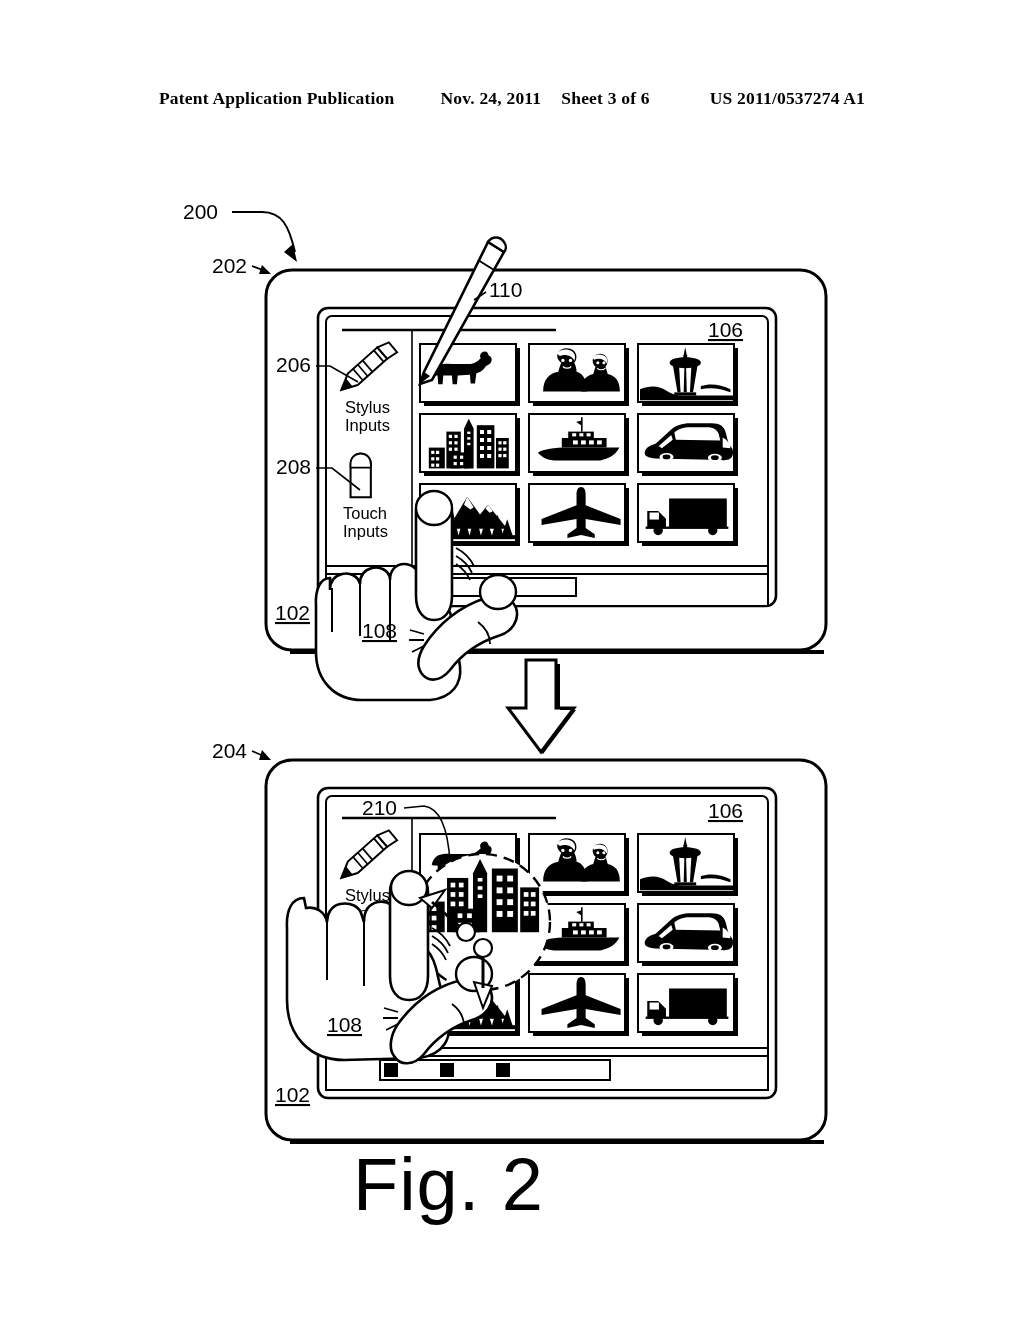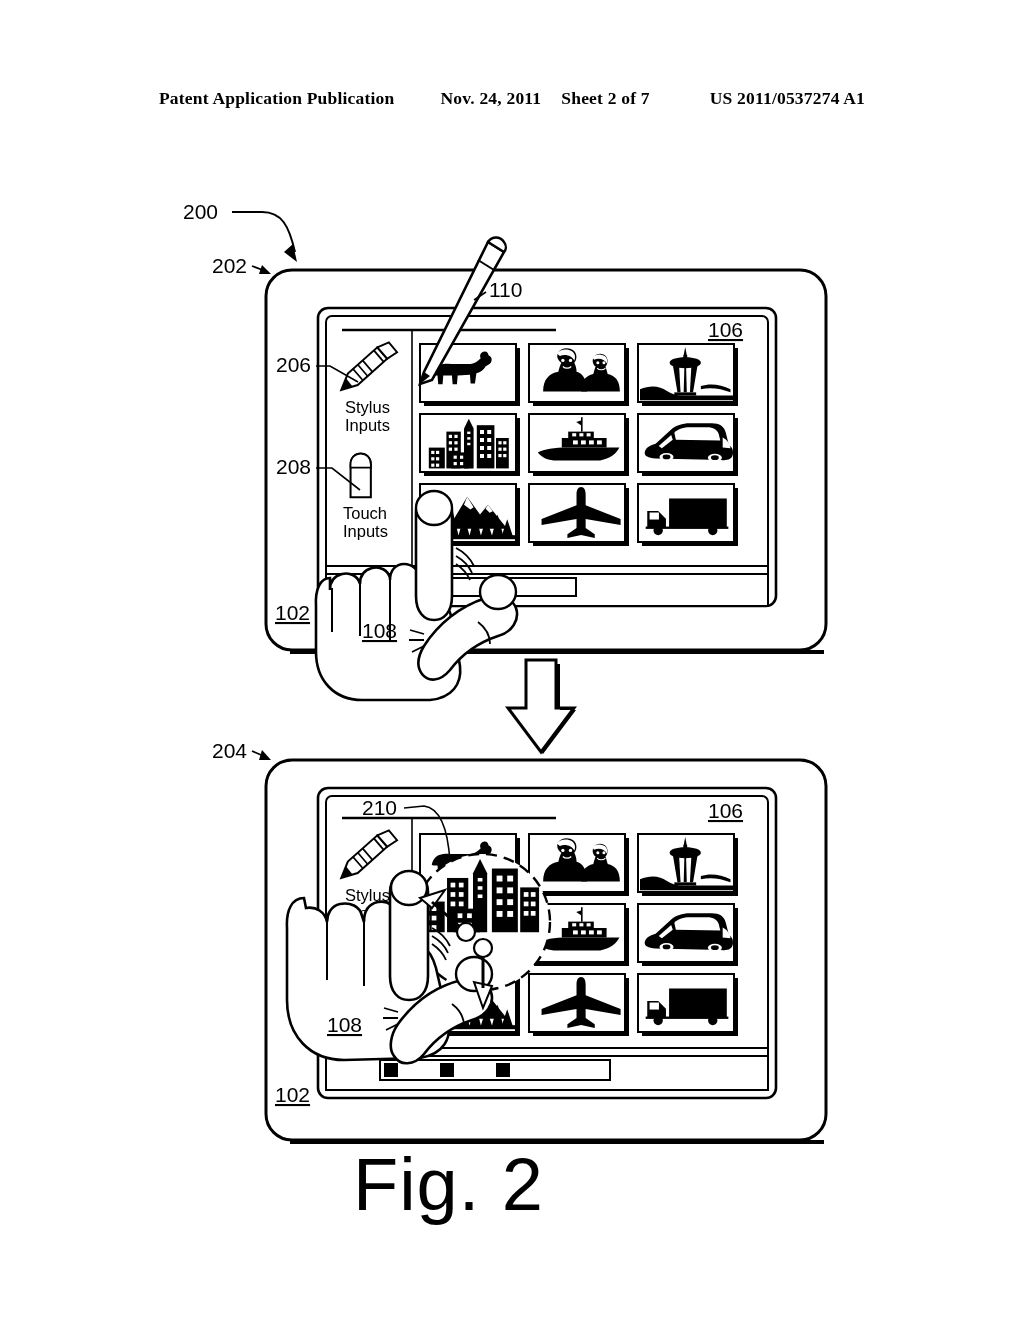--- a/index.html
+++ b/index.html
@@ -35,21 +35,21 @@
   .ref-u{font-family:"Liberation Sans",sans-serif;font-size:21px;fill:#000;
          text-decoration:underline;}
   .uiLabel{font-family:"Liberation Sans",sans-serif;font-size:16.5px;fill:#000;}
 </style>
 </head>
 <body>
 
 <div class="pub-header">
   <span class="h-title">Patent Application Publication</span>
   <span class="h-date">Nov. 24, 2011</span>
-  <span class="h-sheet">Sheet 2 of 7</span>
+  <span class="h-sheet">Sheet 3 of 6</span>
   <span class="h-num">US 2011/0537274 A1</span>
 </div>
 
 <svg id="drawing" viewBox="0 0 1024 1320">
   <defs>
 
     <g id="art-dog">
       <path d="M8,40 C10,30 16,26 24,25 C30,24 36,25 42,25 L62,25 C68,24 72,21 76,17
                C78,14 82,12 86,13 C90,14 92,17 91,21 C90,25 86,27 83,28
                C80,33 76,36 70,38 L68,52 L62,52 L61,40 L44,41 L43,53 L37,53 L36,41

